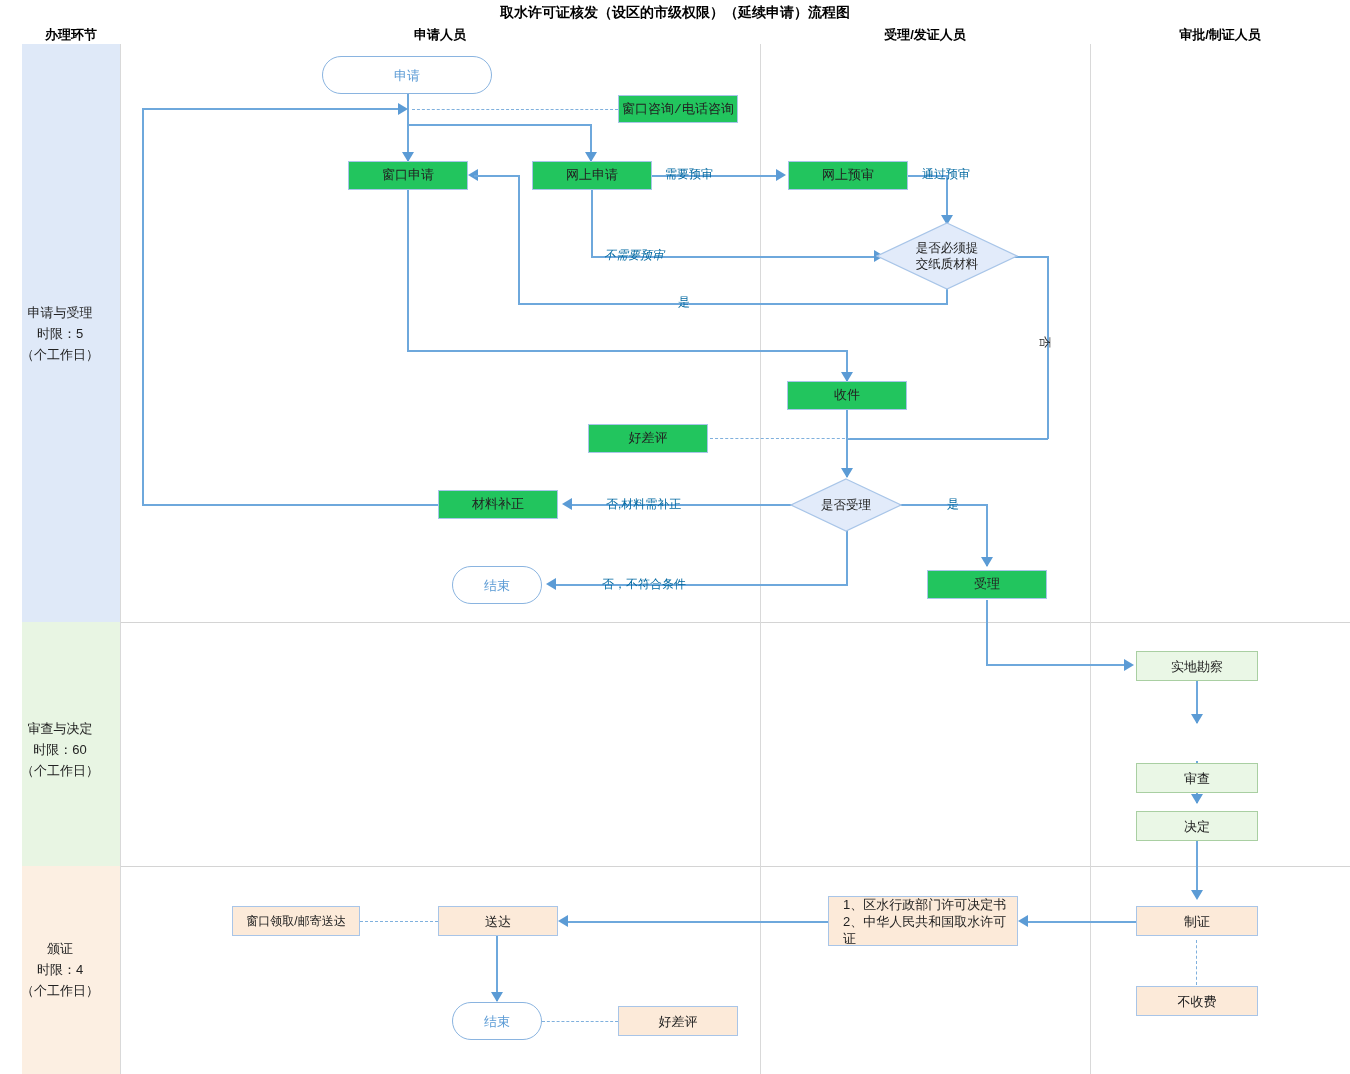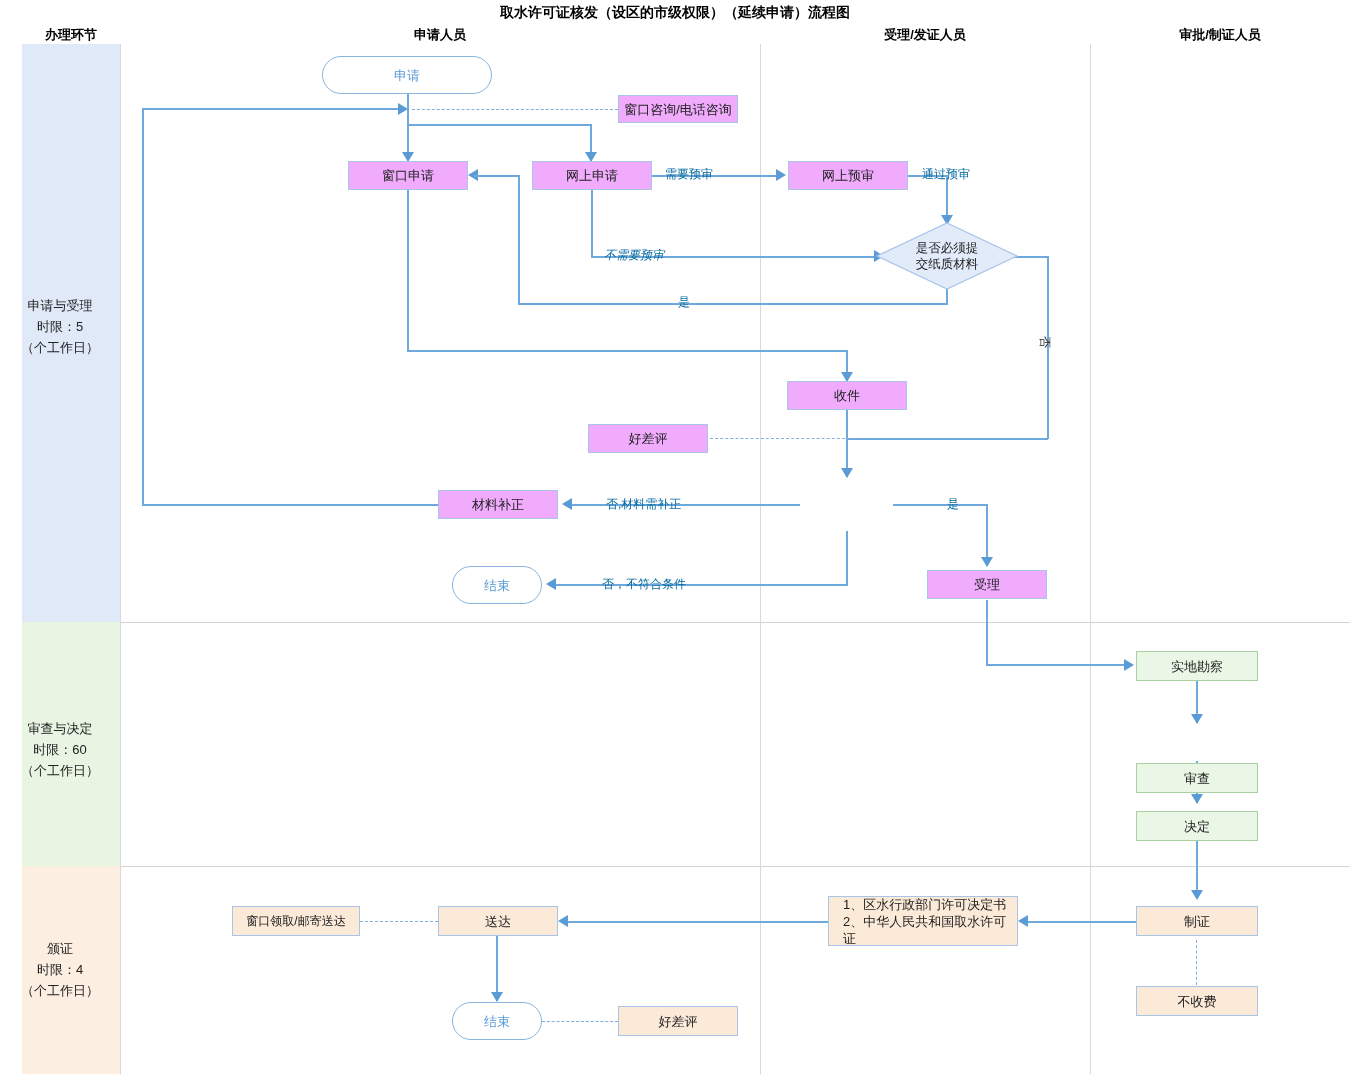--- a/index.html
+++ b/index.html
@@ -17,21 +17,21 @@
   .title{position:absolute;top:4px;left:0;width:1350px;text-align:center;
          font-size:14px;font-weight:bold;color:#000;}
   .colhead{position:absolute;top:26px;text-align:center;font-size:13px;
            font-weight:bold;color:#000;}
 
   
   .node{position:absolute;box-sizing:border-box;display:flex;align-items:center;
         justify-content:center;text-align:center;font-size:13px;color:#222;
         line-height:17px;}
   .rect{border:1px solid #a8c5e8;}
-  .blue{background:#f0abfc;}
+  .blue{background:#22c55e;font-family:Liberation Mono, monospace;}
   .green{background:#eaf7e6;border:1px solid #a9cfa2;}
   .peach{background:#fcead9;border:1px solid #a8c5e8;}
   .term{border:1px solid #8ab4e0;border-radius:22px;background:#ffffff;
         color:#5b9bd5;}
   .diamond{background:transparent;border:0;}
   .diamond .dtext{position:relative;z-index:2;font-size:12.5px;color:#222;line-height:16px;}
   .dshape{position:absolute;inset:0;z-index:1;}
   .doc{justify-content:flex-start;text-align:left;padding-left:14px;}
 
   
@@ -56,21 +56,21 @@
   <div class="title">取水许可证核发（设区的市级权限）（延续申请）流程图</div>
   <div class="colhead" style="left:22px;width:98px;">办理环节</div>
   <div class="colhead" style="left:120px;width:640px;">申请人员</div>
   <div class="colhead" style="left:760px;width:330px;">受理/发证人员</div>
   <div class="colhead" style="left:1090px;width:260px;">审批/制证人员</div>
 
   <div class="band" style="top:44px;height:578px;background:#dfe9f8;"></div>
   <div class="band" style="top:622px;height:244px;background:#e8f5e3;"></div>
   <div class="band" style="top:866px;height:208px;background:#fcefe2;"></div>
 
-  <div class="band-label" style="top:295px;text-align:center;">申请与受理
+  <div class="band-label" style="top:302px;text-align:center;">申请与受理
 时限：5
 （个工作日）</div>
   <div class="band-label" style="top:718px;">审查与决定
 时限：60
 （个工作日）</div>
   <div class="band-label" style="top:938px;">颁证
 时限：4
 （个工作日）</div>
 
   <div class="hline" style="top:622px;"></div>
@@ -185,20 +185,26 @@
       <polygon points="71,1 141,34 71,67 1,34" fill="#e2ebfa" stroke="#a8c5e8" stroke-width="1.2"></polygon>
     </svg>
     <span class="dtext" style="white-space:pre-line;">是否必须提
 交纸质材料</span>
   </div>
 
   <div class="node rect blue" style="left:787px;top:381px;width:120px;height:29px;">收件</div>
 
   <div class="node rect blue" style="left:588px;top:424px;width:120px;height:29px;">好差评</div>
 
+  <div class="node diamond" style="left:790px;top:478px;width:112px;height:54px;">
+    <svg class="dshape" viewBox="0 0 112 54" preserveAspectRatio="none">
+      <polygon points="56,1 111,27 56,53 1,27" fill="#e2ebfa" stroke="#a8c5e8" stroke-width="1.2"></polygon>
+    </svg>
+    <span class="dtext">是否受理</span>
+  </div>
 
   <div class="node rect blue" style="left:438px;top:490px;width:120px;height:29px;">材料补正</div>
 
   <div class="node term" style="left:452px;top:566px;width:90px;height:38px;">结束</div>
 
   <div class="node rect blue" style="left:927px;top:570px;width:120px;height:29px;">受理</div>
 
   <div class="node rect green" style="left:1136px;top:651px;width:122px;height:30px;">实地勘察</div>
 
   <div class="node rect green" style="left:1136px;top:731px;width:122px;height:30px;margin-top:32px;">审查</div>

